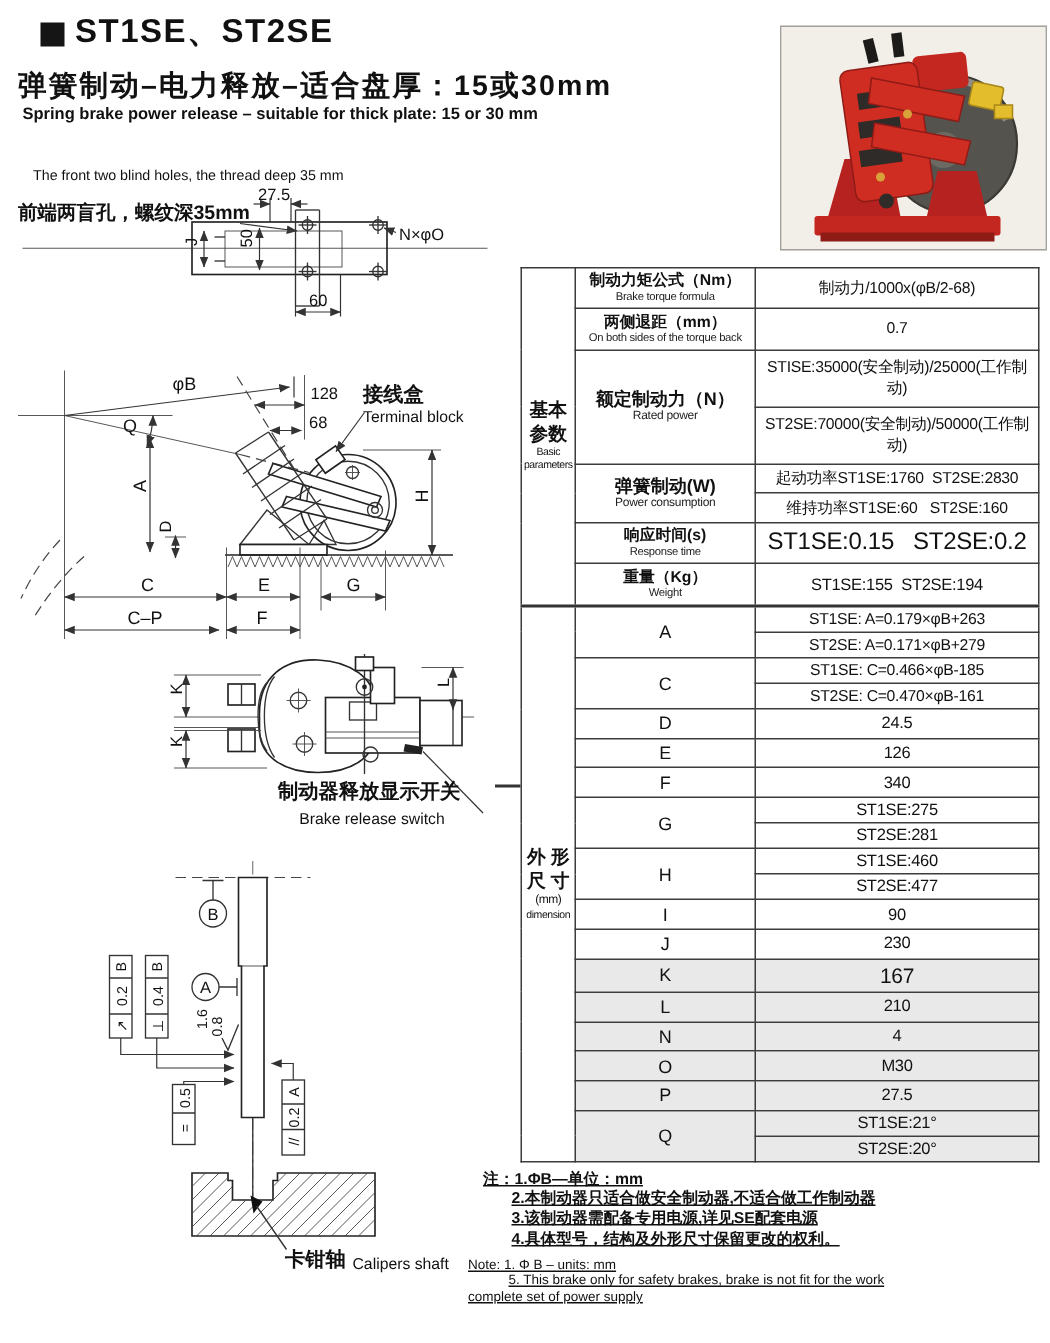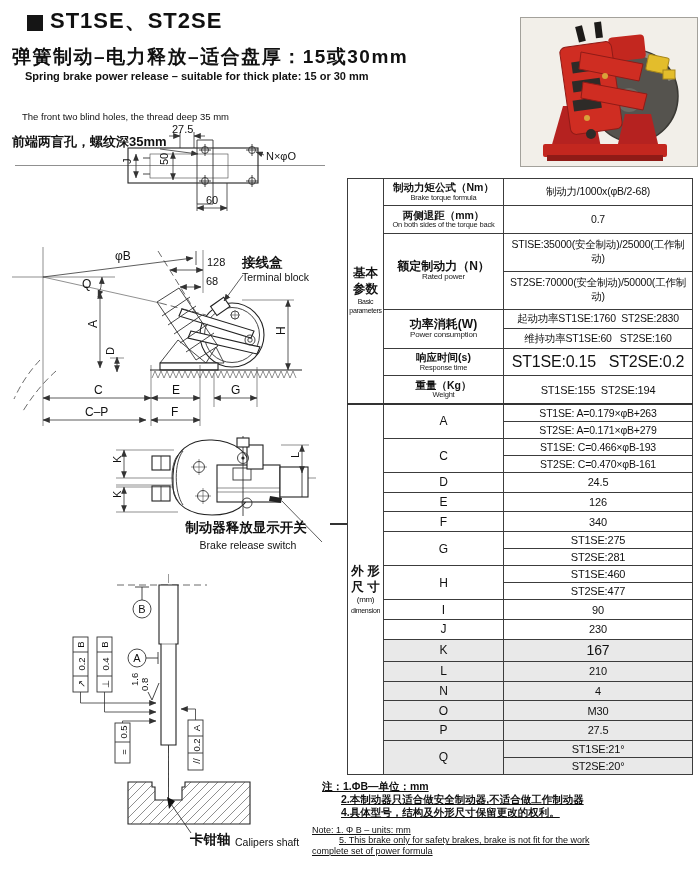--- a/index.html
+++ b/index.html
@@ -3,21 +3,21 @@
 <meta charset="utf-8">
 <style>
   html,body{margin:0;padding:0;}
   body{width:700px;height:895px;position:relative;background:#fff;
        font-family:"Liberation Sans","DejaVu Sans",sans-serif;color:#111;overflow:hidden;}
   .abs{position:absolute;}
   
   .title-sq{width:16px;height:16px;background:#151515;left:27px;top:15px;}
   .title{left:50px;top:6px;font-size:22px;font-weight:bold;letter-spacing:1px;}
   .sub-zh{left:12px;top:44px;font-size:19px;font-weight:bold;letter-spacing:1.5px;}
-  .sub-en{left:25px;top:70px;font-size:11px;font-weight:bold;}
+  .sub-en{left:15px;top:70px;font-size:11px;font-weight:bold;}
   
   .photo{left:520px;top:17px;width:176px;height:148px;border:1px solid #a3a19b;background:#f2efe9;}
   
   .spec{position:absolute;left:347px;top:178px;width:346px;height:597px;border-collapse:collapse;table-layout:fixed;}
   .spec td{border:1px solid #3c3c3c;text-align:center;vertical-align:middle;padding:0 1px;overflow:hidden;}
   .spec{border:1.5px solid #333;}
   .grp{font-weight:bold;}
   .gzh{font-size:12.5px;font-weight:bold;line-height:1.25;}
   .gen{font-size:7px;font-weight:normal;letter-spacing:-0.3px;line-height:1.3;}
   .lzh{font-size:10.5px;font-weight:600;line-height:1.1;}
@@ -369,21 +369,21 @@
       <div class="lzh" style="font-size:12px">额定制动力（N）</div>
       <div class="len" style="font-size:8px">Rated power</div>
     </td>
     <td class="val">STISE:35000(安全制动)/25000(工作制动)</td>
   </tr>
   <tr>
     <td class="val">ST2SE:70000(安全制动)/50000(工作制动)</td>
   </tr>
   <tr>
     <td class="lbl" rowspan="2">
-      <div class="lzh" style="font-size:12px">功率消耗(W)</div>
+      <div class="lzh" style="font-size:12px">弹簧制动(W)</div>
       <div class="len" style="font-size:8px">Power consumption</div>
     </td>
     <td class="val">起动功率ST1SE:1760&nbsp;&nbsp;ST2SE:2830</td>
   </tr>
   <tr>
     <td class="val">维持功率ST1SE:60&nbsp;&nbsp;&nbsp;ST2SE:160</td>
   </tr>
   <tr>
     <td class="lbl">
       <div class="lzh">响应时间(s)</div>
@@ -407,21 +407,21 @@
       <div class="gen">dimension</div>
     </td>
     <td class="ltr" rowspan="2">A</td>
     <td class="val">ST1SE: A=0.179×φB+263</td>
   </tr>
   <tr>
         <td class="val">ST2SE: A=0.171×φB+279</td>
       </tr>
   <tr>
     <td class="ltr" rowspan="2">C</td>
-    <td class="val">ST1SE: C=0.466×φB-193</td>
+    <td class="val">ST1SE: C=0.466×φB-185</td>
   </tr>
   <tr>
         <td class="val">ST2SE: C=0.470×φB-161</td>
       </tr>
   <tr>
     <td class="ltr">D</td>
     <td class="val" style="font-size:11px">24.5</td>
   </tr>
   <tr>
     <td class="ltr">E</td>
@@ -479,17 +479,18 @@
   </tr>
   <tr class="sh">
         <td class="val" style="font-size:11px">ST2SE:20°</td>
       </tr>
   </tbody>
 </table>
 
 <div class="abs notes">
   <div class="nzh" style="padding-left:10px">注：1.ΦB—单位：mm</div>
   <div class="nzh ind" style="padding-left:29px">2.本制动器只适合做安全制动器,不适合做工作制动器</div>
+  <div class="nzh ind" style="padding-left:29px">3.该制动器需配备专用电源,详见SE配套电源</div>
   <div class="nzh ind" style="padding-left:29px">4.具体型号，结构及外形尺寸保留更改的权利。</div>
   <div class="nen first">Note: 1. Φ B – units: mm</div>
   <div class="nen ind">5. This brake only for safety brakes, brake is not fit for the work</div>
-  <div class="nen">complete set of power formula</div>
+  <div class="nen">complete set of power supply</div>
 </div>
 
 </body></html>

